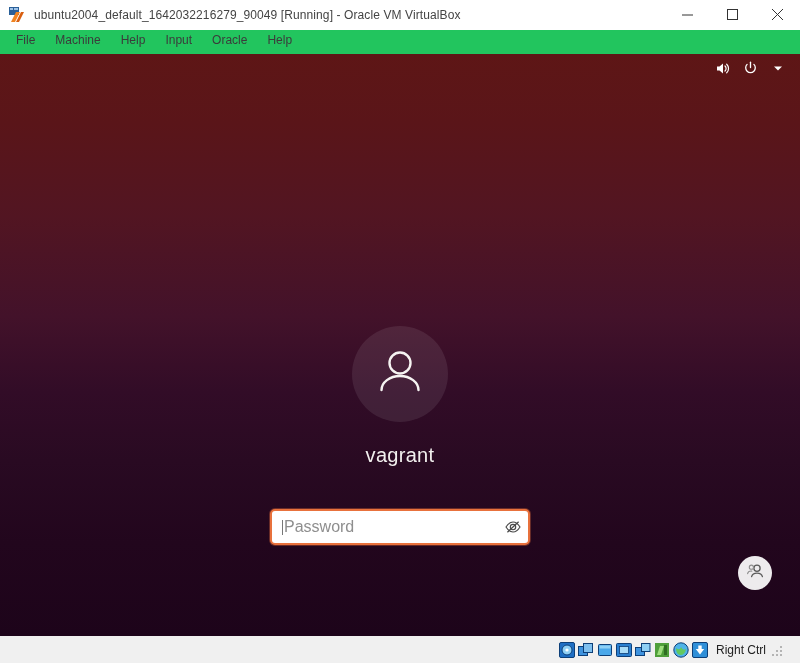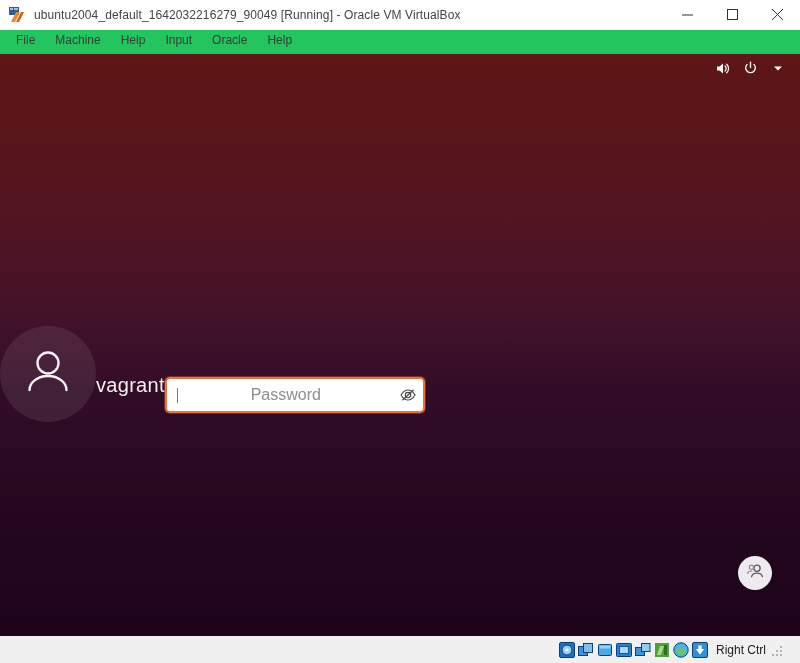--- a/index.html
+++ b/index.html
@@ -41,21 +41,21 @@
   }
 
   
   .gnome-topbar { position: absolute; top: 0; right: 0; height: 28px;
                   display: flex; align-items: center; gap: 0px; padding-right: 8px; }
   .gtb-btn { display: flex; align-items: center; justify-content: center;
              width: 28px; height: 28px; }
 
   
   .login-stack { position: absolute; left: 0; right: 0; top: 272px;
-                 display: flex; flex-direction: row; align-items: center; text-align: center; }
+                 display: flex; flex-direction: column; align-items: center; }
   .avatar { width: 96px; height: 96px; border-radius: 50%;
             background: rgba(255,255,255,0.085);
             display: flex; align-items: center; justify-content: center; }
   .username { margin-top: 22px; font-size: 20px; color: #f2f0ee;
               letter-spacing: .3px; }
 
   .pw-wrap { margin-top: 42px; width: 260px; height: 36px;
              background: #ffffff; border-radius: 5px;
              border: 2px solid #e8713c;
              display: flex; align-items: center;

